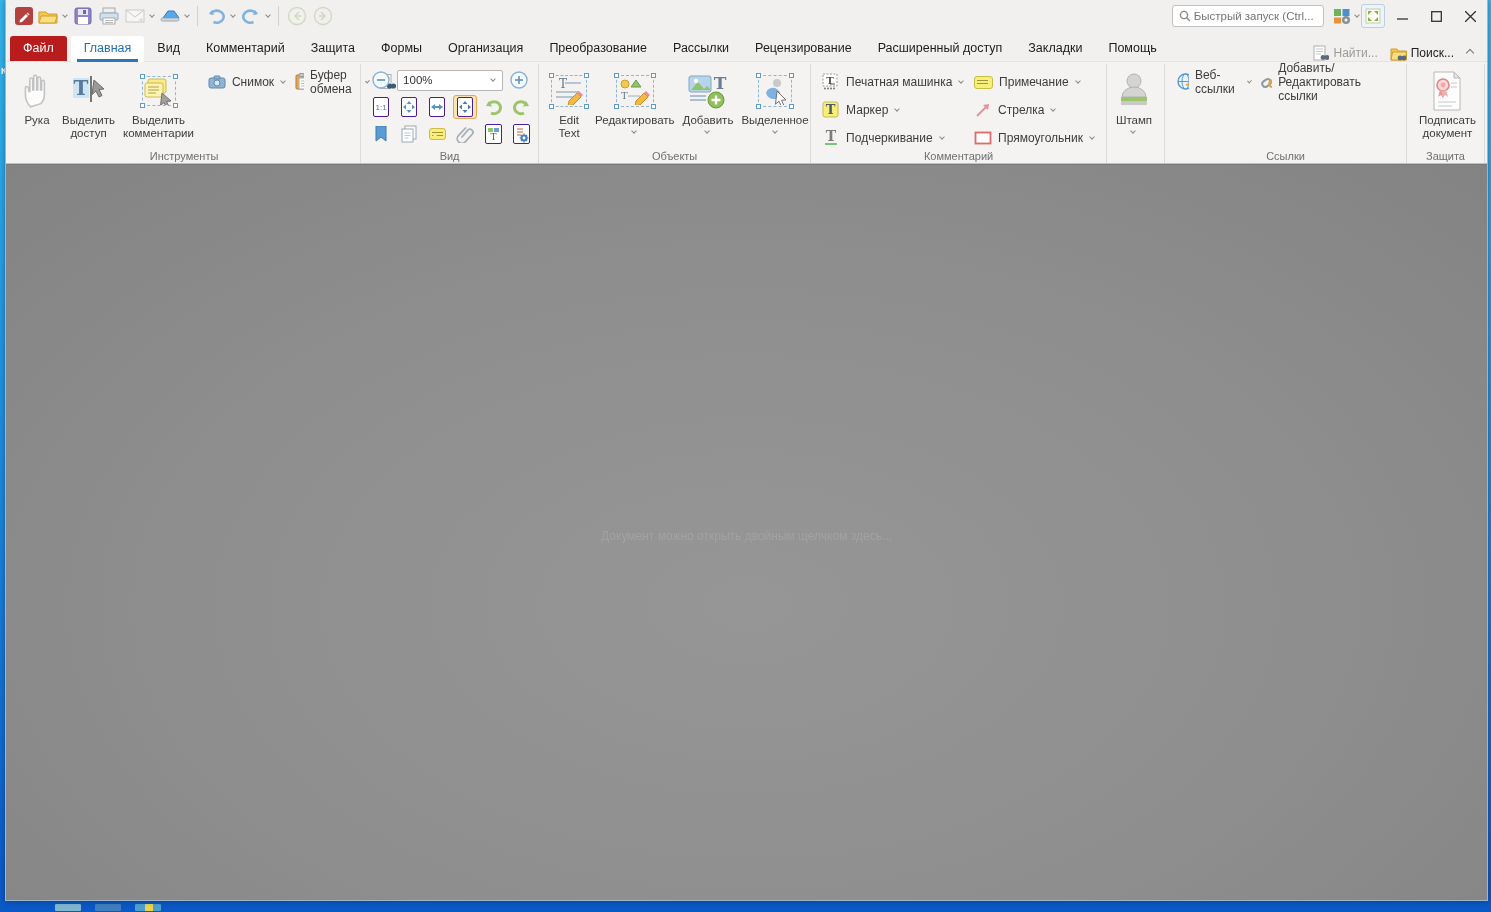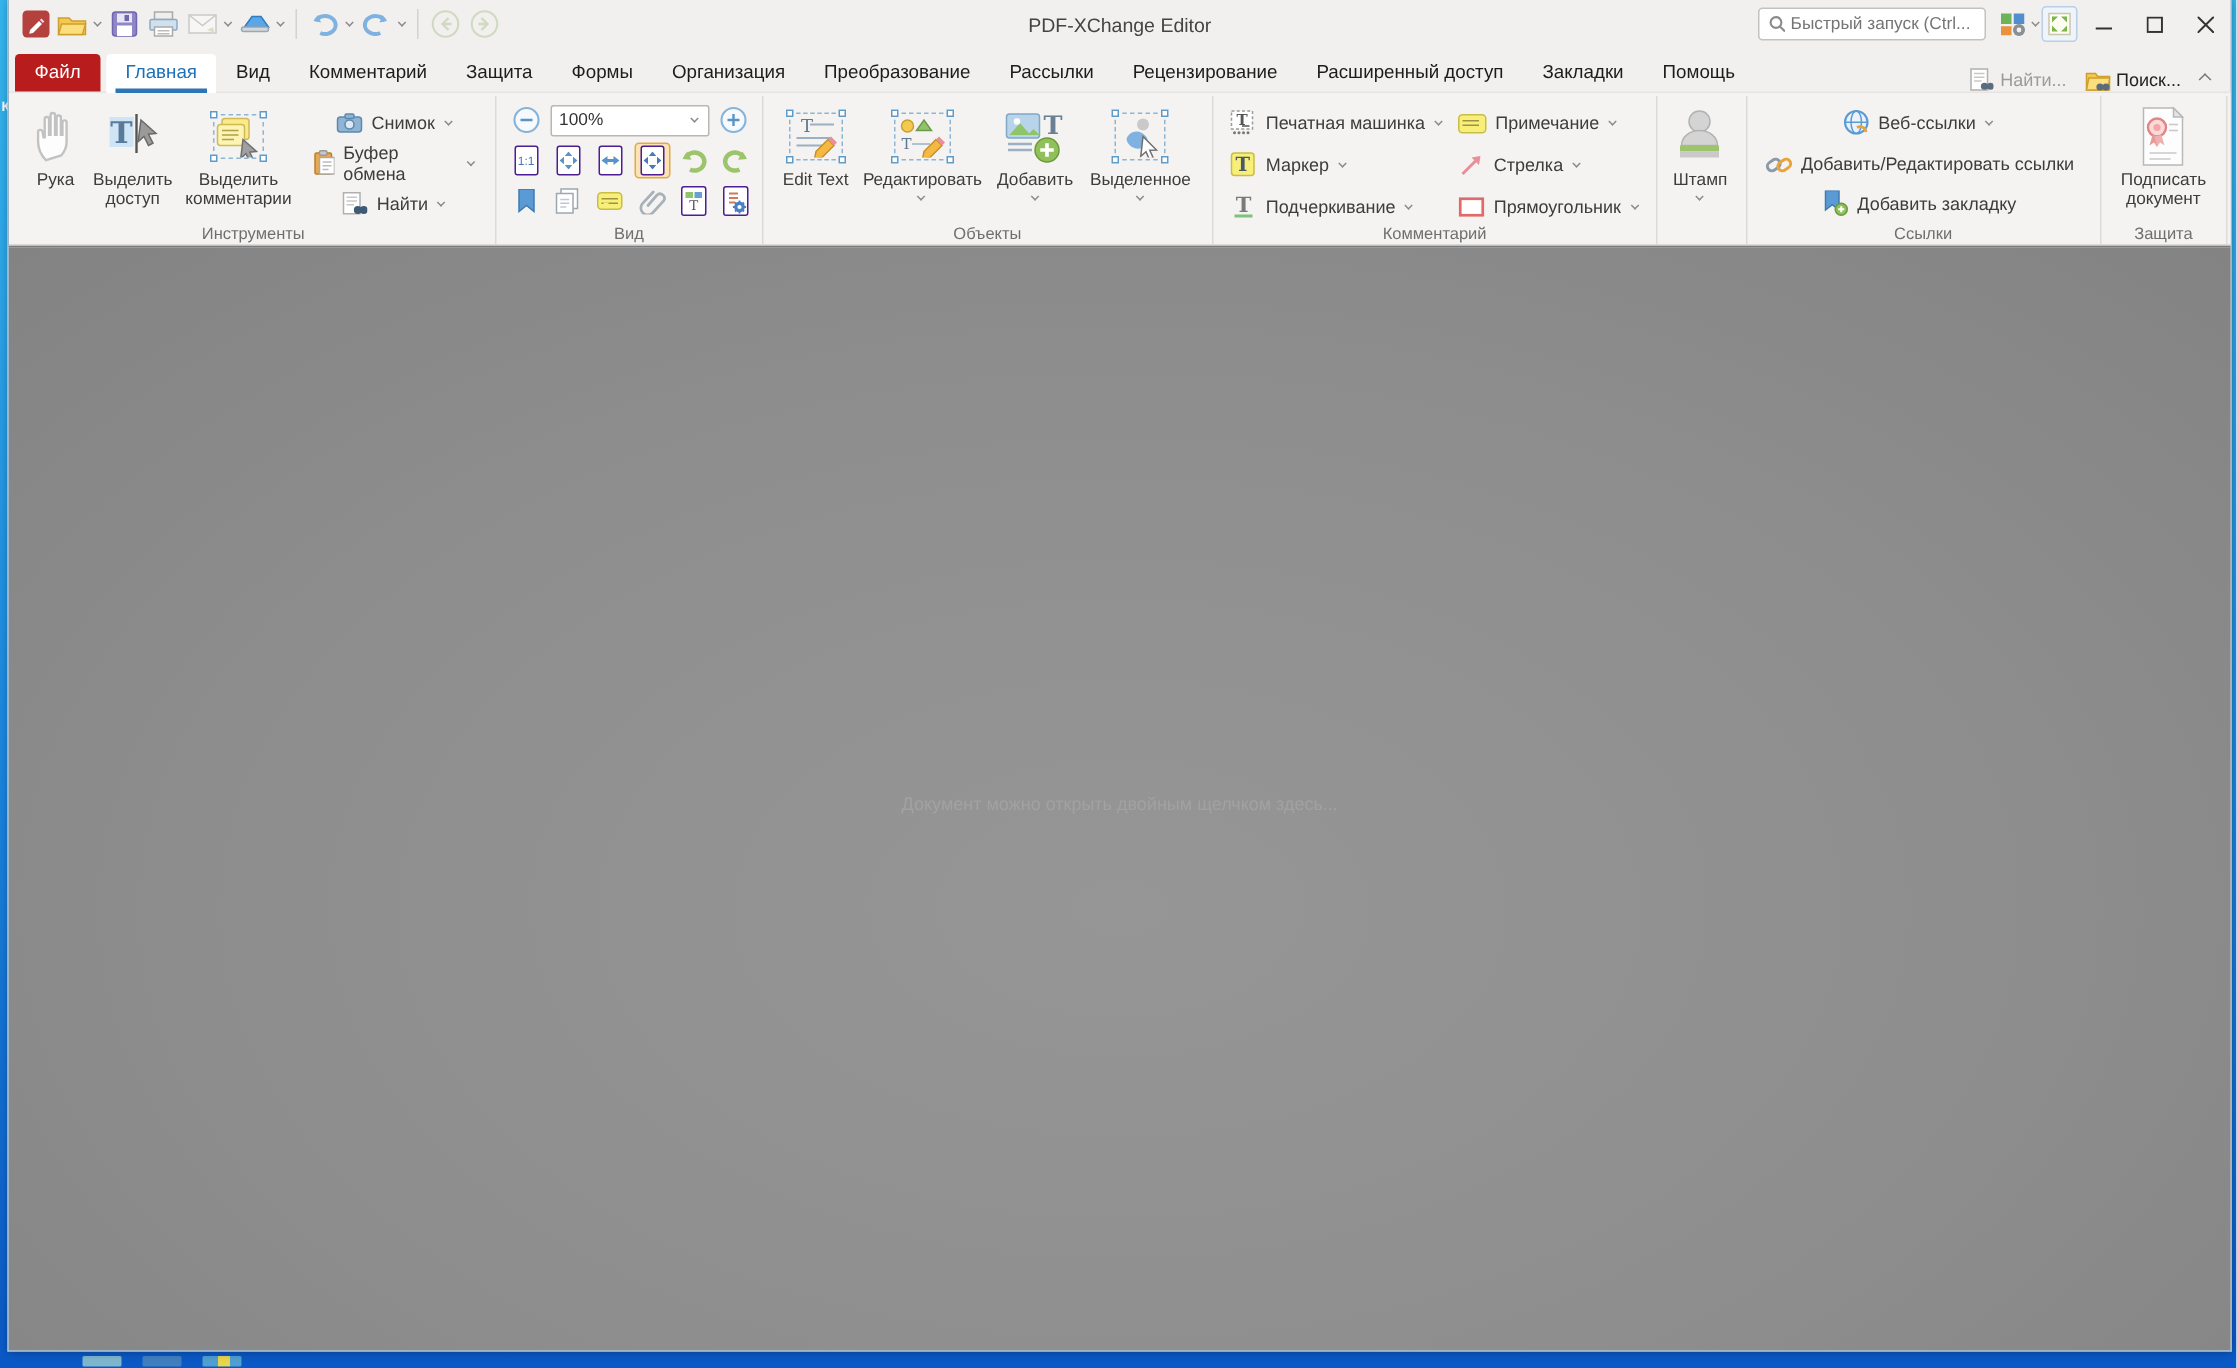--- a/index.html
+++ b/index.html
@@ -45,21 +45,21 @@
 
   
   .ribbon { height:103px; background:#f4f3f1; border-top:1px solid #e6e4e2; border-bottom:1px solid #c2c0be;
     display:flex; align-items:stretch; padding:2px 2px 0; flex:0 0 auto; }
   .group { position:relative; display:flex; align-items:flex-start; padding:4px 8px 16px; border-right:1px solid #dddbd8; }
   .group:last-child { border-right:none; }
   .group-label { position:absolute; left:0; right:0; bottom:1px; text-align:center; font-size:11px; color:#6f6f6f; }
   .bigbtn { display:flex; flex-direction:column; align-items:center; gap:2px; padding:2px 4px; border-radius:3px;
     font-size:11.5px; color:#3d3d3d; text-align:center; line-height:1.15; cursor:default; }
   .icon-slot { height:42px; display:flex; align-items:center; justify-content:center; }
-  .smallcol { display:flex; flex-direction:column; justify-content:center; margin-left:6px;align-items:center; }
+  .smallcol { display:flex; justify-content:center; margin-left:6px; }
   .smallrow { display:flex; align-items:center; gap:6px; font-size:12px; color:#3d3d3d; height:27px; padding:0 4px; border-radius:3px; cursor:default; }
 
   
   .selframe { position:relative; border:1px dashed #8db6d6; display:flex; align-items:center; justify-content:center; }
   .selframe i { position:absolute; width:5px; height:5px; background:#fff; border:1px solid #5f9bc9; }
   .selframe i:nth-child(1){ left:-3px; top:-3px; } .selframe i:nth-child(2){ right:-3px; top:-3px; }
   .selframe i:nth-child(3){ left:-3px; bottom:-3px; } .selframe i:nth-child(4){ right:-3px; bottom:-3px; }
 
   
   .view-rows { display:flex; flex-direction:column; gap:3px; }
@@ -168,21 +168,20 @@
             </svg>
         </div>
         <div class="tbtn disabled">
           <svg width="20" height="20">
               <circle cx="10" cy="10" r="8.5" fill="none" stroke="#a9c08b" stroke-width="1.4"></circle>
               <path d="M8 6 l4 4-4 4 M6 10 h6" fill="none" stroke="#a9c08b" stroke-width="1.6"></path>
             </svg>
         </div>
       </div>
 
-      <div class="win-title">PDF-XChange Editor</div>
 
       <div class="title-right">
         <div class="quick-search">
           <svg width="12" height="12">
               <circle cx="5" cy="5" r="3.6" fill="none" stroke="#8a8a8a" stroke-width="1.4"></circle>
               <line x1="7.8" y1="7.8" x2="11" y2="11" stroke="#8a8a8a" stroke-width="1.4"></line>
             </svg>
           <input type="text" placeholder="Быстрый запуск (Ctrl..." style="">
         </div>
         <div class="tbtn">
@@ -606,28 +605,20 @@
             <span>Веб-ссылки</span>
             <span class="chev tiny"></span>
           </div>
           <div class="smallrow">
             <svg width="18" height="16">
                 <rect x="1" y="6" width="9" height="6" rx="3" transform="rotate(-35 5.5 9)" fill="none" stroke="#8a9aa8" stroke-width="2"></rect>
                 <rect x="8" y="6" width="9" height="6" rx="3" transform="rotate(-35 12.5 9)" fill="none" stroke="#e8a33d" stroke-width="2"></rect>
               </svg>
             <span>Добавить/Редактировать ссылки</span>
           </div>
-          <div class="smallrow">
-            <svg width="17" height="17">
-                <path d="M2 0 h9 v13 l-4.5-3.5L2 13z" fill="#5b9bd5" stroke="#3f7ab0"></path>
-                <circle cx="12.5" cy="12.5" r="4" fill="#8fc05a" stroke="#6a9a3a"></circle>
-                <path d="M12.5 10.5v4 M10.5 12.5h4" stroke="#fff" stroke-width="1.4"></path>
-              </svg>
-            <span>Добавить закладку</span>
-          </div>
         </div>
         <div class="group-label">Ссылки</div>
       </div>
 
       <div class="group" style="min-width:78px">
         <div class="bigbtn" style="width:70px">
           <div class="icon-slot">
             <svg width="34" height="40">
                 <path d="M4 1 h20 l6 6 v32 H4z" fill="#fdfdfd" stroke="#b8b8b8"></path>
                 <path d="M24 1 l6 6 h-6z" fill="#e4e4e4" stroke="#b8b8b8"></path>

